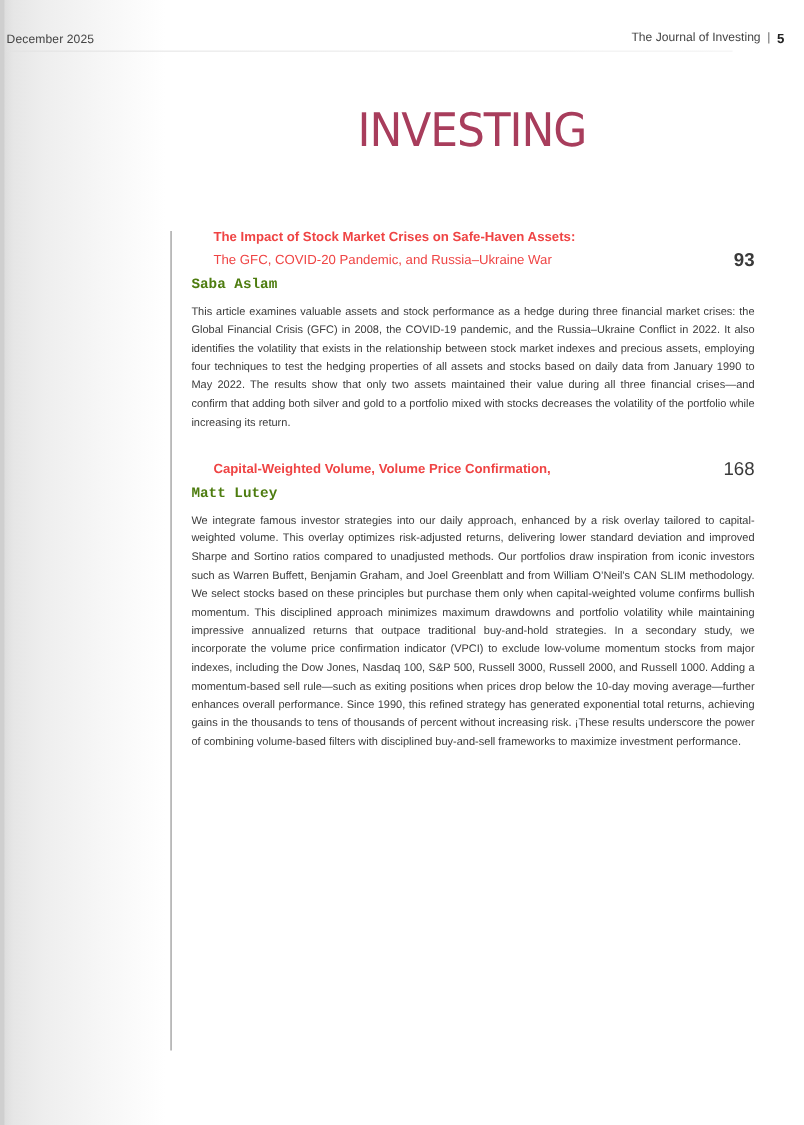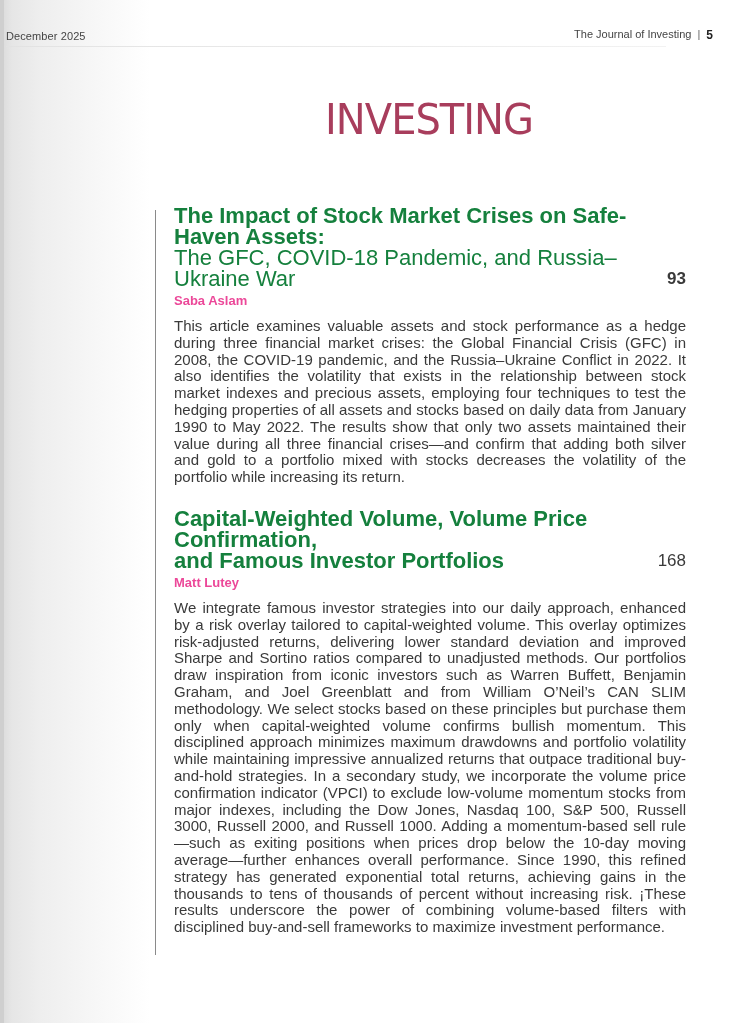--- a/index.html
+++ b/index.html
@@ -42,29 +42,29 @@
       font-family: "DejaVu Sans", sans-serif; font-weight: normal; line-height: 44px;
       transform: scaleY(1.05);
     }
     .vrule {
       position: absolute; left: 155px; top: 210px; width: 1px; height: 745px;
       background: #8a8a8a;
     }
     .toc { position: absolute; left: 174px; top: 205px; width: 512px; }
     .entry { margin-bottom: 16px; }
     .title-row { display: flex; justify-content: space-between; align-items: flex-end; }
-    .title { font-size: 22px; line-height: 21px; color: #15803d; }
+    .title { font-size: 12px; line-height: 21px; color: #ef4444; margin-left: 20px; }
     .title .t1 { font-weight: bold; display: block; }
     .title .t2 { font-weight: normal; display: block; }
     .title.bold .t2 { font-weight: bold; }
     .page-ref { font-size: 17px; line-height: 21px; }
     .page-ref.bold { font-weight: bold; }
-    .author { font-size: 13px; font-weight: bold; color: #ec4899; margin-top: 4px; margin-bottom: 10px; }
+    .author { font-size: 13px; font-weight: bold; color: #4d7c0f; margin-top: 4px; margin-bottom: 10px; font-family: Liberation Mono, monospace; }
     .abstract {
-      font-size: 15px; line-height: 16.8px; text-align: justify; color: #3a3a3a;
+      font-size: 10px; line-height: 16.8px; text-align: justify; color: #3a3a3a;
       hyphens: none;
     }
   </style>
 </head>
 <body>
 
 <div class="gutter-shade"></div>
 
 <div class="header-left">December 2025</div>
 <div class="header-right">
@@ -78,32 +78,31 @@
   <div class="logo-main">INVESTING</div>
 </div>
 
 <div class="vrule"></div>
 
 <div class="toc">
   <div class="entry">
     <div class="title-row">
       <div class="title">
         <span class="t1">The Impact of Stock Market Crises on Safe-Haven Assets:</span>
-        <span class="t2">The GFC, COVID-18 Pandemic, and Russia–Ukraine War</span>
+        <span class="t2">The GFC, COVID-20 Pandemic, and Russia–Ukraine War</span>
       </div>
       <div class="page-ref bold">93</div>
     </div>
     <div class="author">Saba Aslam</div>
     <div class="abstract">This article examines valuable assets and stock performance as a hedge during three financial market crises: the Global Financial Crisis (GFC) in 2008, the COVID-19 pandemic, and the Russia–Ukraine Conflict in 2022. It also identifies the volatility that exists in the relationship between stock market indexes and precious assets, employing four techniques to test the hedging properties of all assets and stocks based on daily data from January 1990 to May 2022. The results show that only two assets maintained their value during all three financial crises—and confirm that adding both silver and gold to a portfolio mixed with stocks decreases the volatility of the portfolio while increasing its return.</div>
   </div>
 
   <div class="entry" style="margin-top:22px;">
     <div class="title-row">
       <div class="title bold">
         <span class="t1">Capital-Weighted Volume, Volume Price Confirmation,</span>
-        <span class="t2">and Famous Investor Portfolios</span>
       </div>
       <div class="page-ref">168</div>
     </div>
     <div class="author">Matt Lutey</div>
     <div class="abstract">We integrate famous investor strategies into our daily approach, enhanced by a risk overlay tailored to capital-weighted volume. This overlay optimizes risk-adjusted returns, delivering lower standard deviation and improved Sharpe and Sortino ratios compared to unadjusted methods. Our portfolios draw inspiration from iconic investors such as Warren Buffett, Benjamin Graham, and Joel Greenblatt and from William O’Neil’s CAN SLIM methodology. We select stocks based on these principles but purchase them only when capital-weighted volume confirms bullish momentum. This disciplined approach minimizes maximum drawdowns and portfolio volatility while maintaining impressive annualized returns that outpace traditional buy-and-hold strategies. In a secondary study, we incorporate the volume price confirmation indicator (VPCI) to exclude low-volume momentum stocks from major indexes, including the Dow Jones, Nasdaq 100, S&amp;P 500, Russell 3000, Russell 2000, and Russell 1000. Adding a momentum-based sell rule—such as exiting positions when prices drop below the 10-day moving average—further enhances overall performance. Since 1990, this refined strategy has generated exponential total returns, achieving gains in the thousands to tens of thousands of percent without increasing risk. ¡These results underscore the power of combining volume-based filters with disciplined buy-and-sell frameworks to maximize investment performance.</div>
   </div>
 </div>
 
 </body></html>

